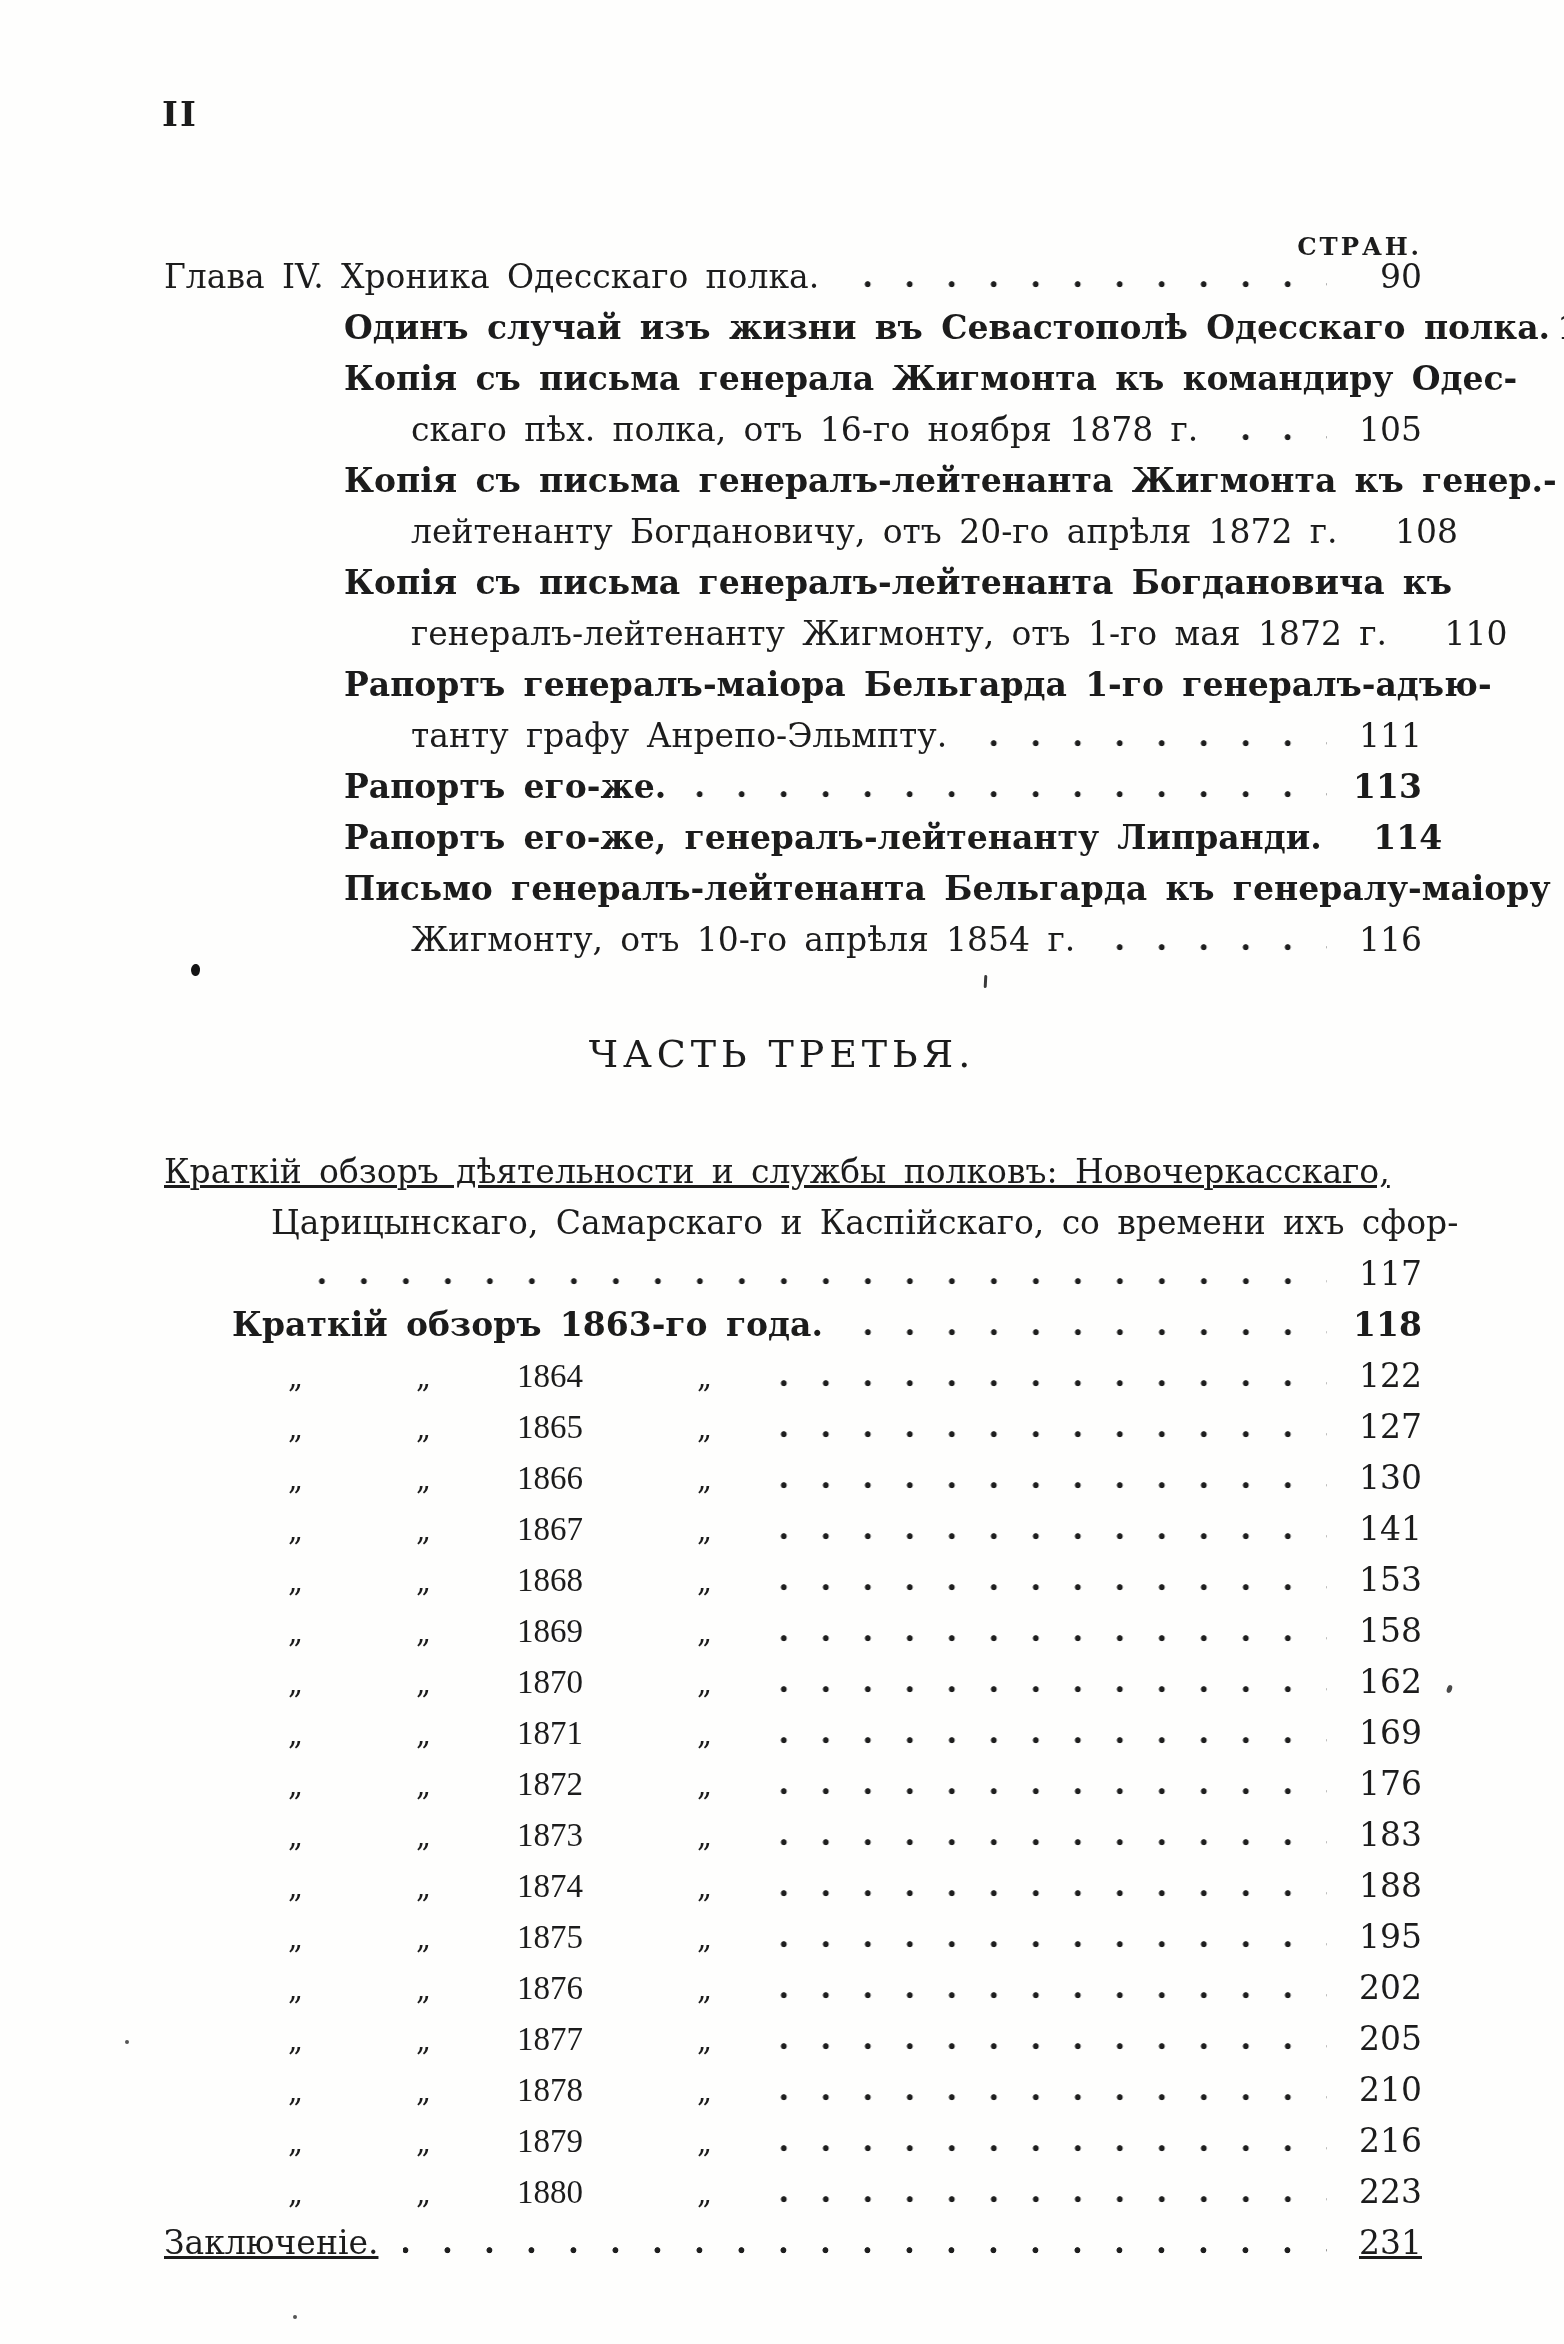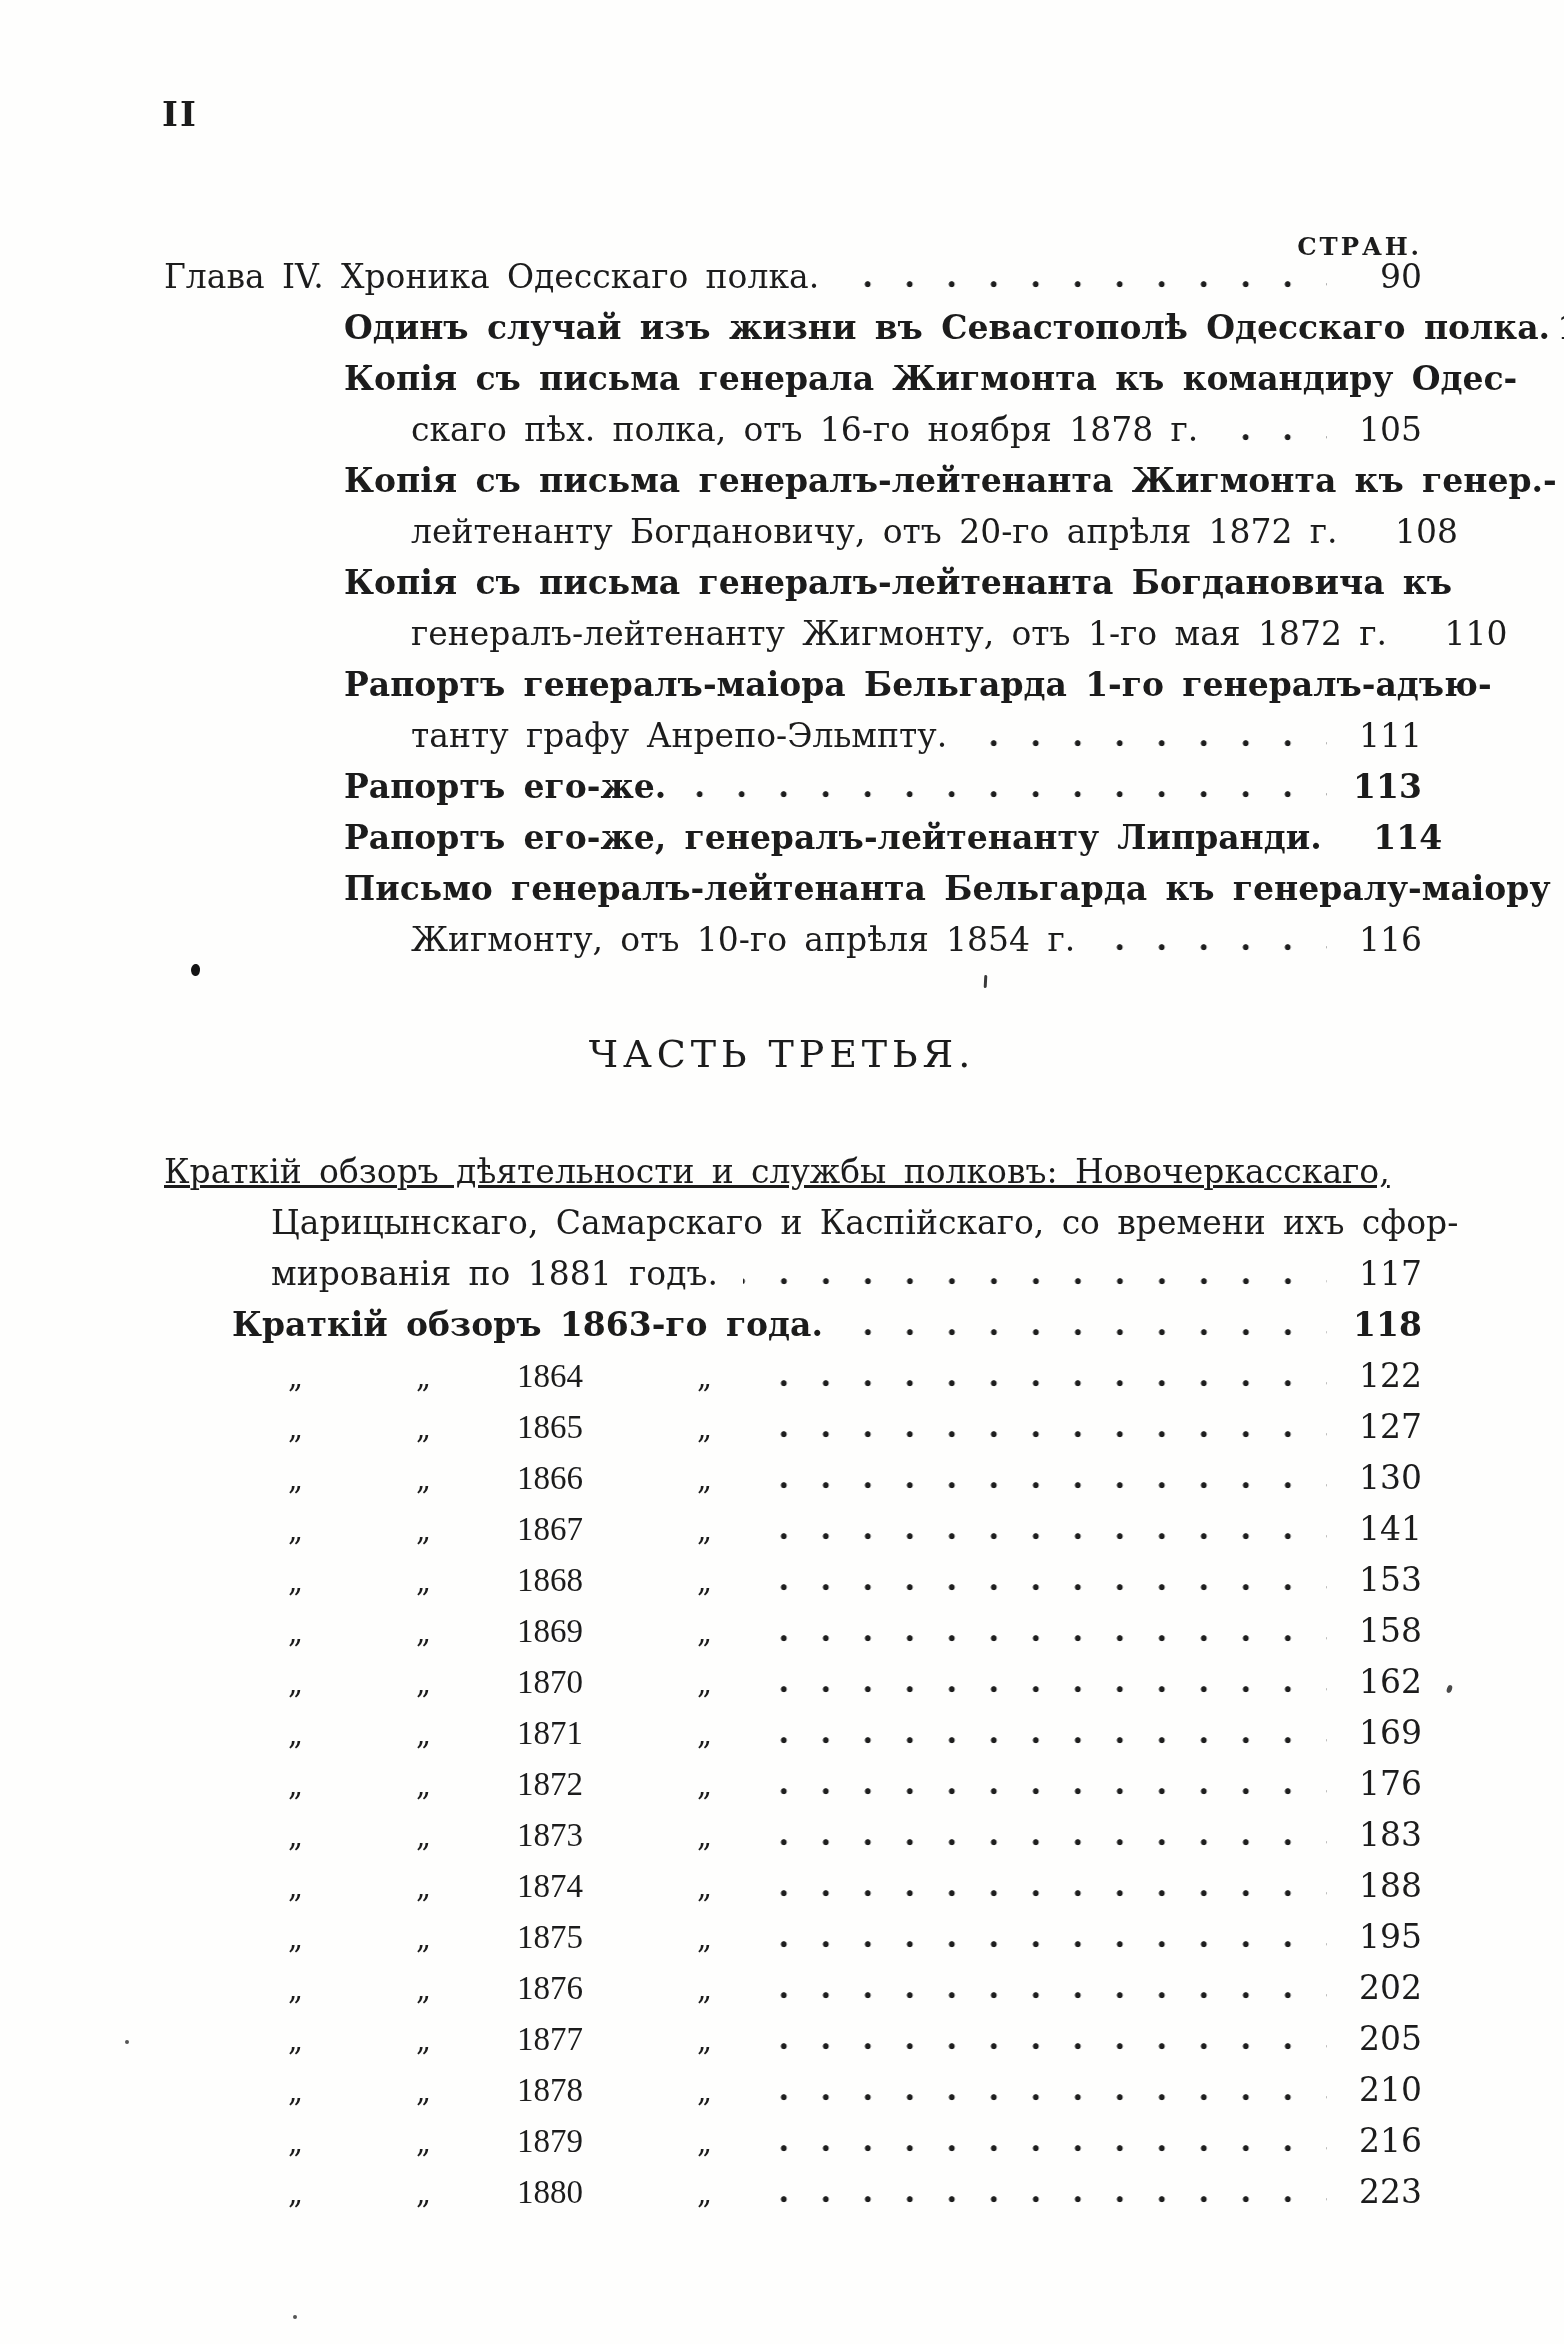--- a/index.html
+++ b/index.html
@@ -145,21 +145,20 @@
   <div class="section-heading">ЧАСТЬ ТРЕТЬЯ.</div>
 
   <div id="part2">
       <div class="tline lv-top">
         <span>Краткій обзоръ дѣятельности и службы полковъ: Новочеркасскаго,</span>
       </div>
       <div class="tline lv-cont2">
         <span>Царицынскаго, Самарскаго и Каспійскаго, со времени ихъ сфор-</span>
       </div>
       <div class="tline lv-cont2">
-        <span>мированія по 1881 годъ.</span>
         <span class="leader"></span>
         <span class="pagenum">117</span>
       </div>
       <div class="tline lv-sub2">
         <span>Краткій обзоръ 1863-го года.</span>
         <span class="leader"></span>
         <span class="pagenum">118</span>
       </div>
       <div class="tline yrow">
         <span class="c1">„</span>
@@ -289,20 +288,25 @@
         <span class="leader"></span>
         <span class="pagenum">216</span>
       </div>
       <div class="tline yrow">
         <span class="c1">„</span>
         <span class="c2">„</span>
         <span class="year">1880</span>
         <span class="c3">„</span>
         <span class="leader"></span>
         <span class="pagenum">223</span>
+      </div>
+      <div class="tline lv-top">
+        <span>Заключеніе.</span>
+        <span class="leader"></span>
+        <span class="pagenum">231</span>
       </div>
     </div>
 
   <div class="ink-dot"></div>
   <div class="ink-tick"></div>
   <div class="speck-a"></div>
   <div class="speck-b"></div>
   <div class="speck-c"></div>
 
 </div>

